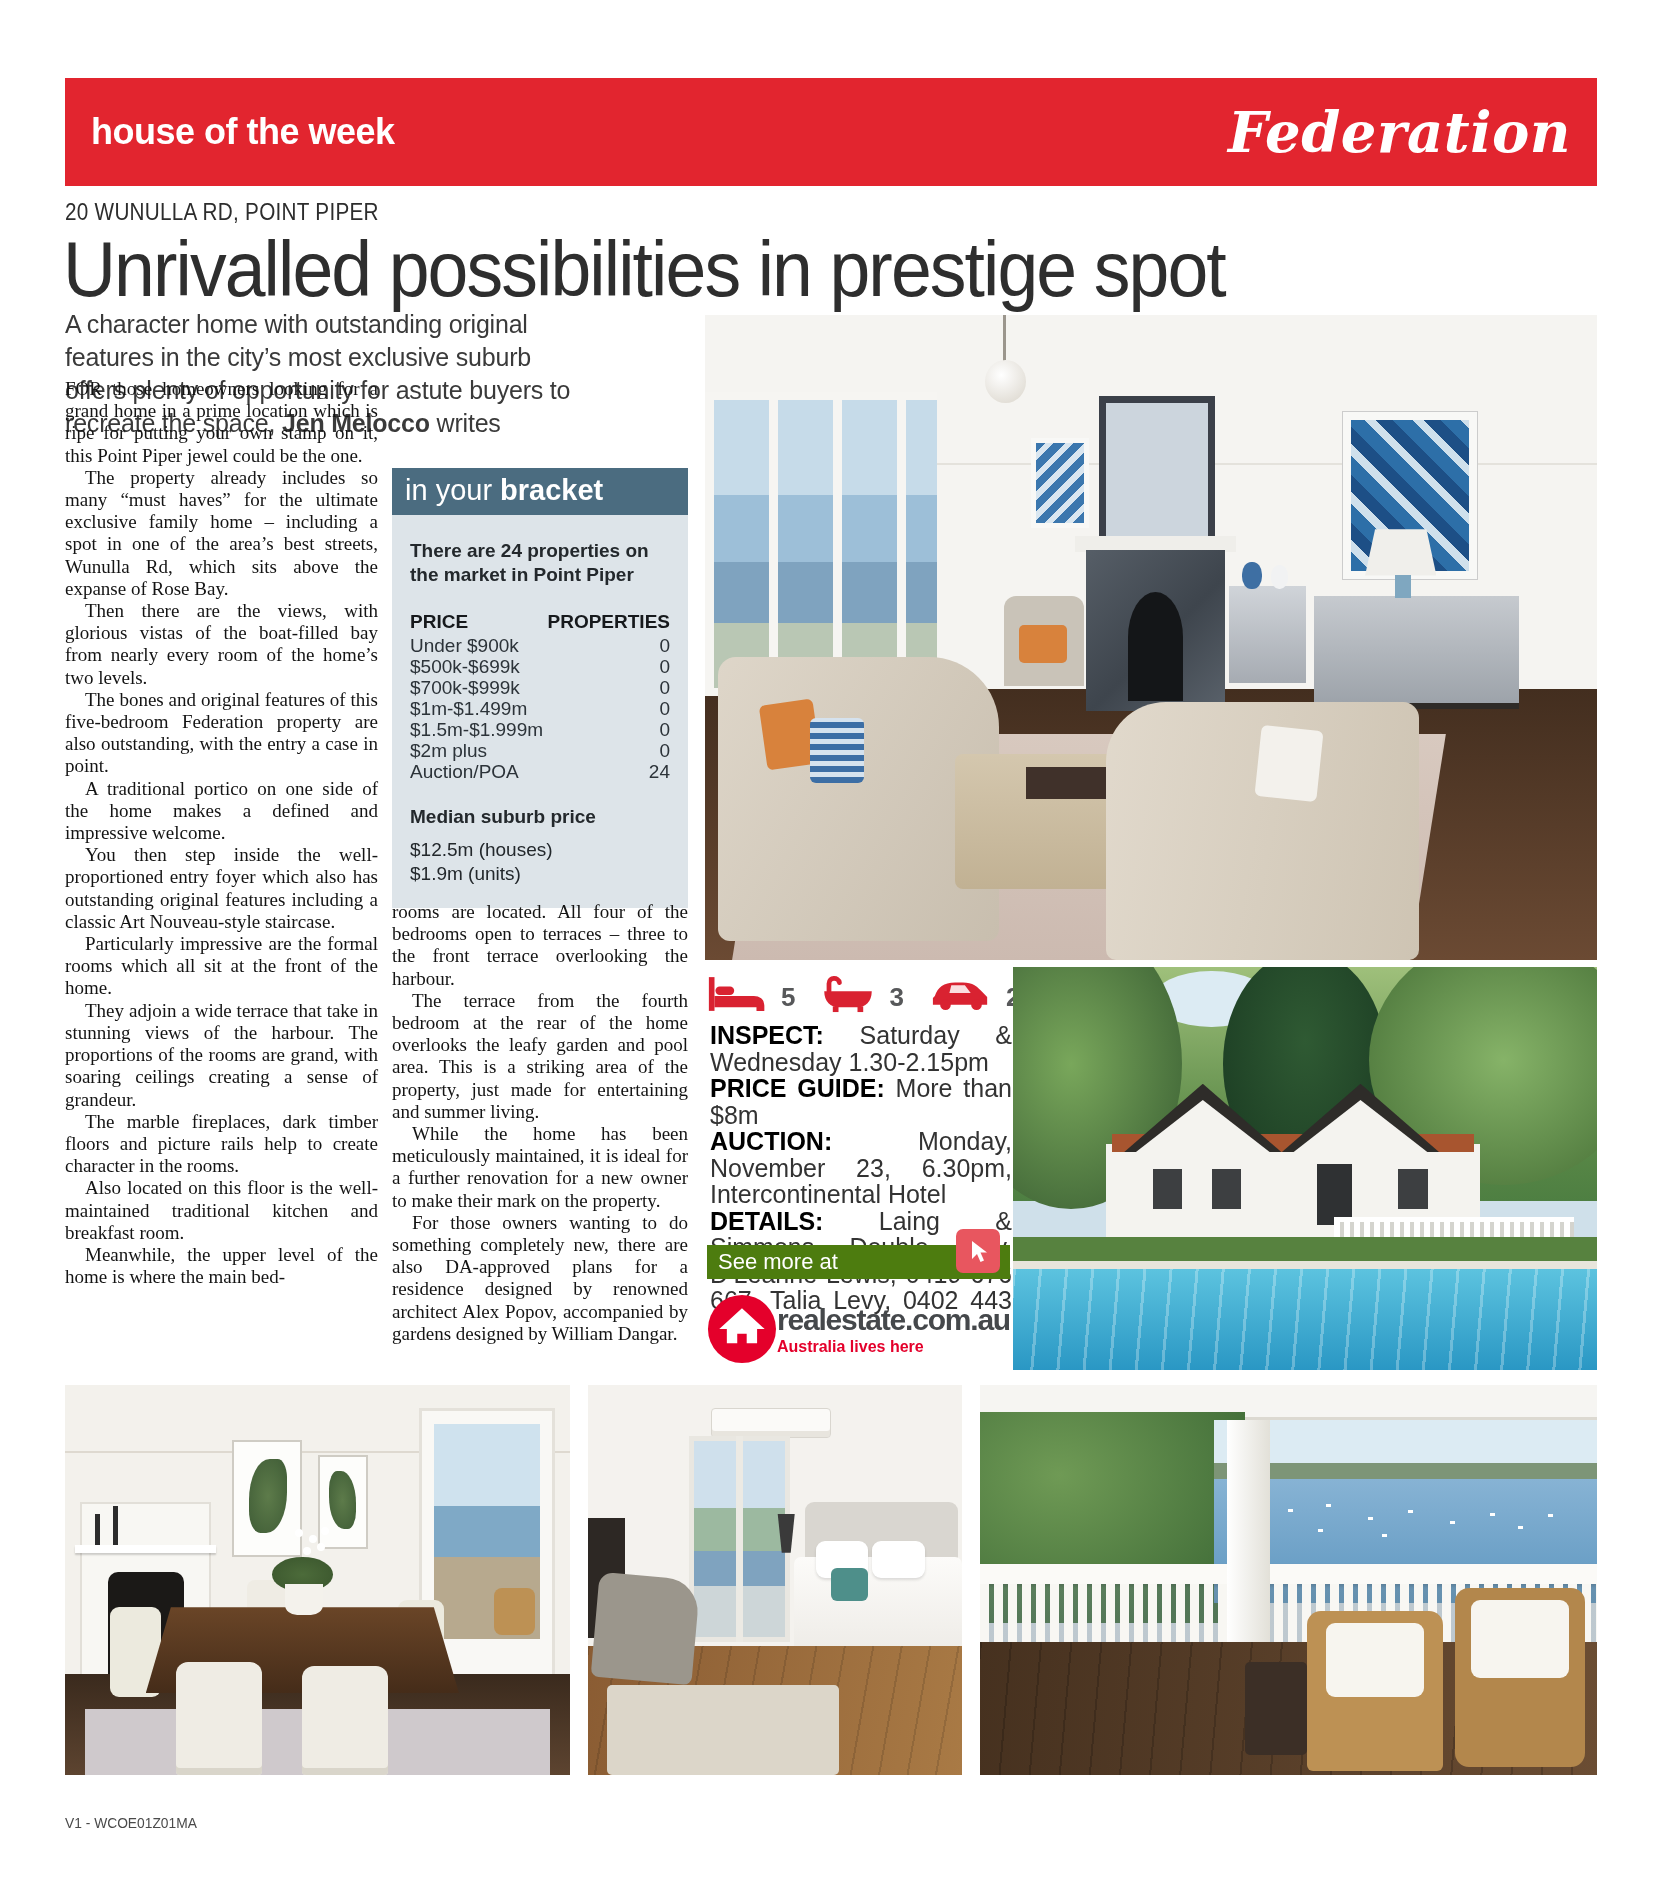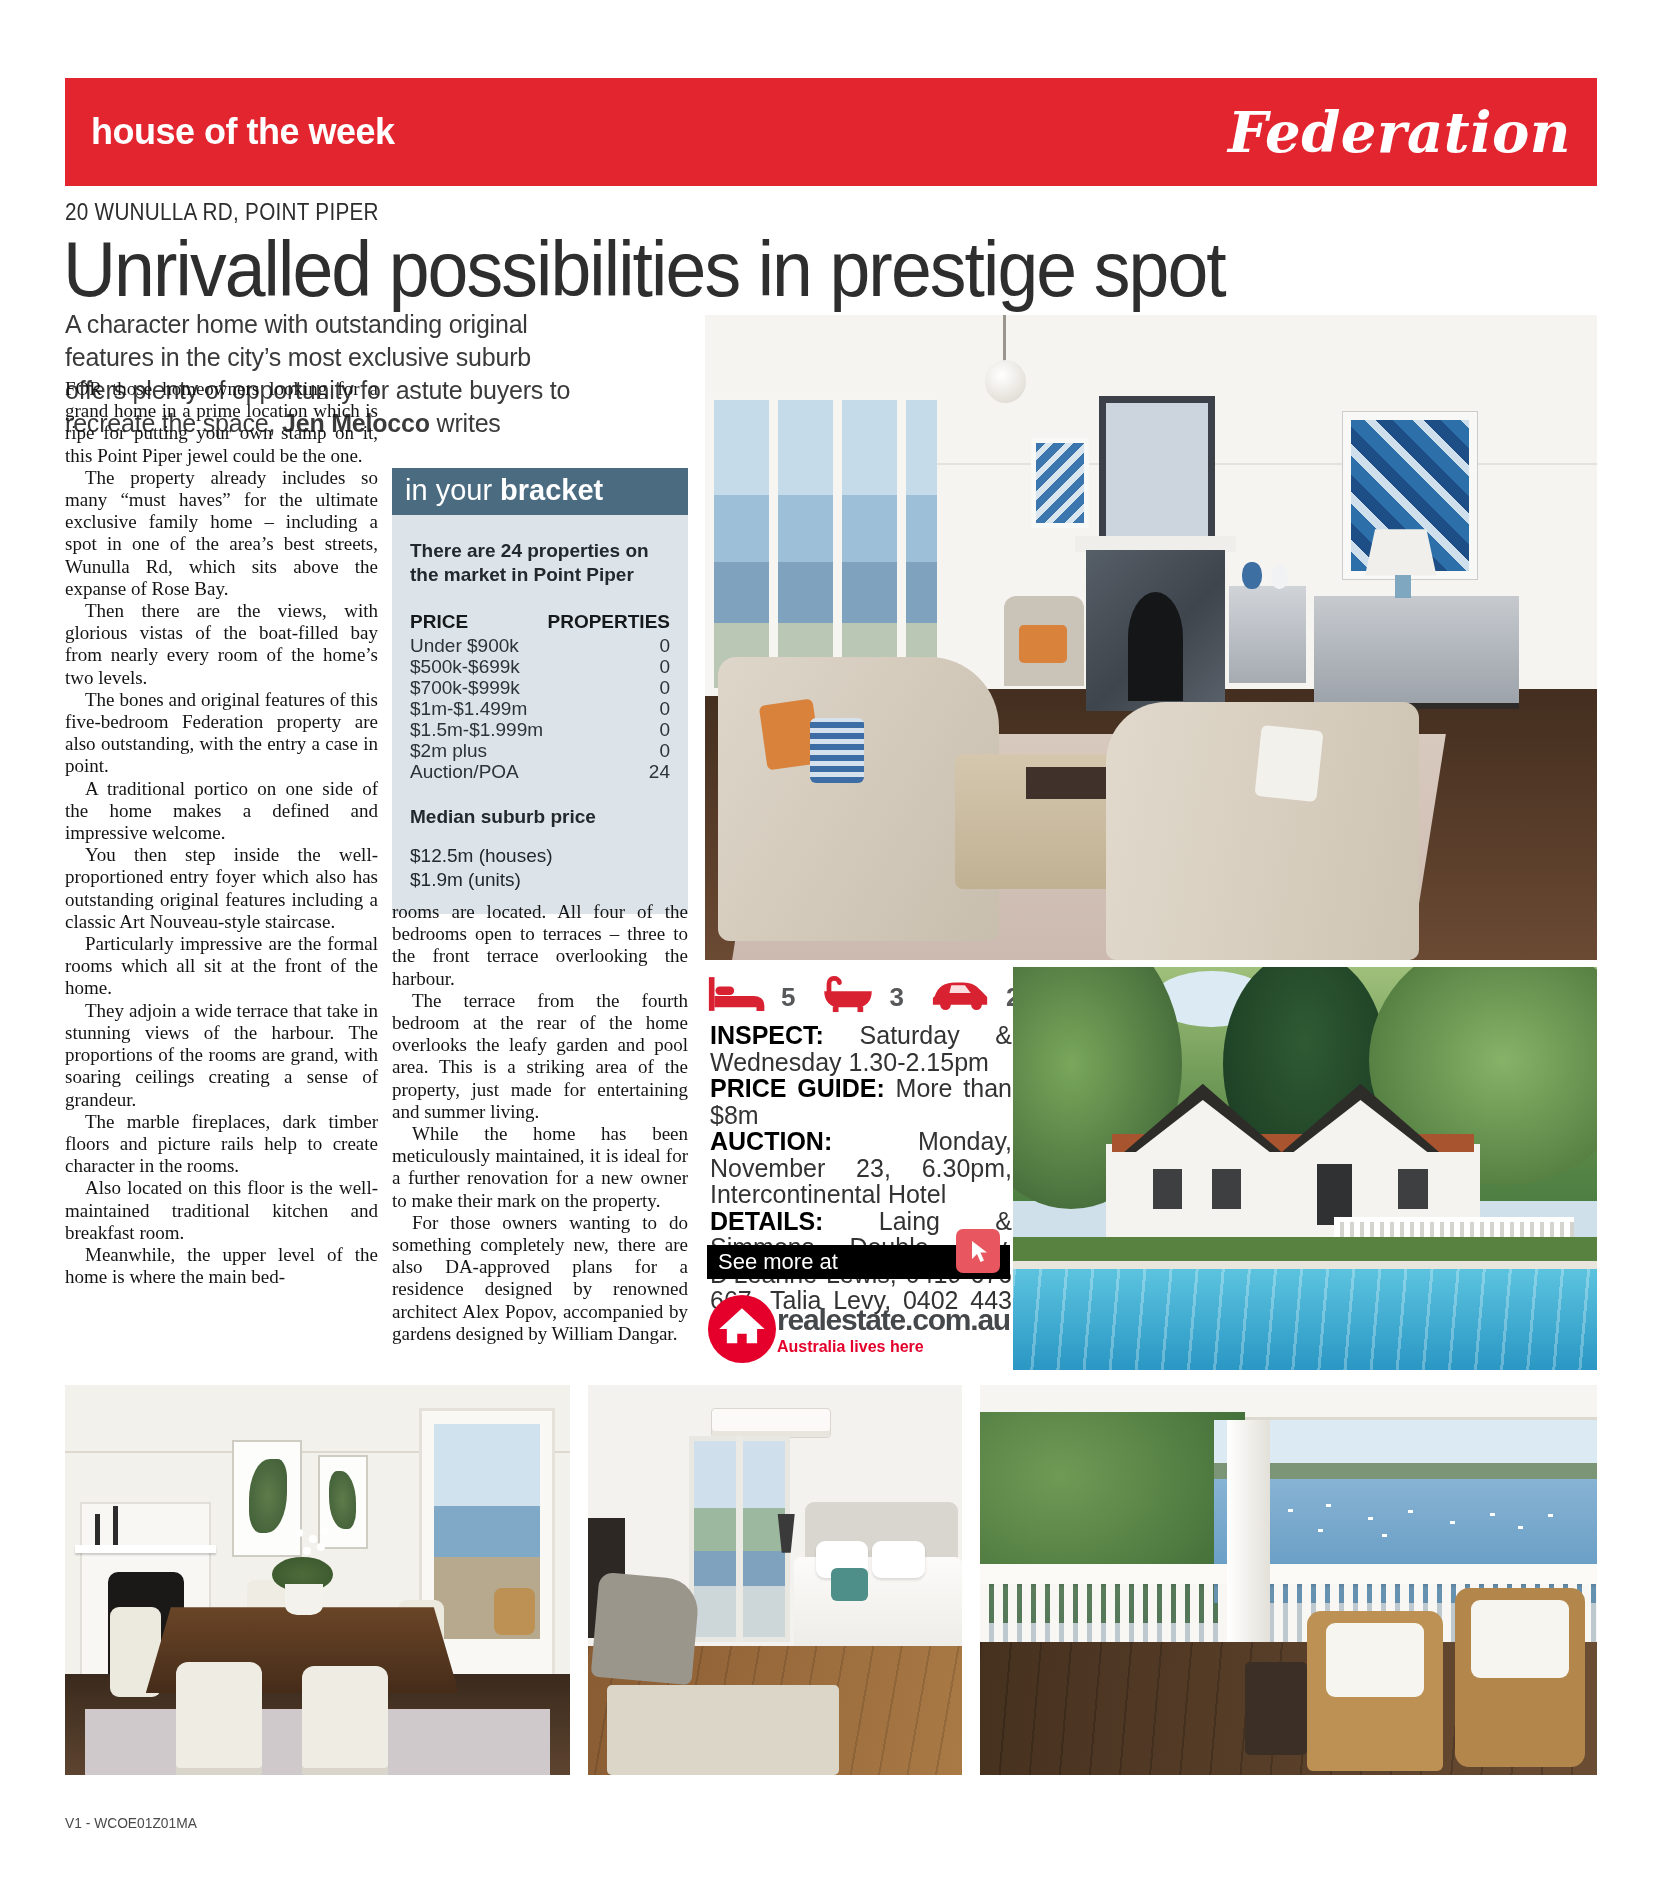--- a/index.html
+++ b/index.html
@@ -23,35 +23,35 @@
   .col-mid{left:392px;top:901px;width:296px;height:485px}
 
   
   .bracket{position:absolute;left:392px;top:468px;width:296px}
   .bracket-head{background:#4b6c80;color:#fff;font-size:29px;padding:6px 13px;height:47px}
   .bracket-head b{font-weight:bold}
   .bracket-body{background:#dde4e9;padding:20px 18px 22px;color:#23282c}
   .b-intro{margin:4px 0 24px;font-weight:bold;font-size:19px;line-height:24px}
   .b-row{display:flex;justify-content:space-between;font-size:19px;line-height:21px;color:#2c3339}
   .b-row.b-head{font-weight:bold;margin-bottom:3px;color:#16191c}
-  .b-median-title{margin:24px 0 16px;font-weight:bold;font-size:19px}
+  .b-median-title{margin:24px 0 10px;font-weight:bold;font-size:19px}
   .b-median{margin:0;font-size:19px;line-height:24px}
 
   
   .features{position:absolute;left:707px;top:972px;height:44px;display:flex;align-items:center;color:#57585a;font-weight:bold;font-size:26px}
   .features .num{margin:6px 26px 0 14px}
   .features svg{fill:#d92231}
 
   
   .details{position:absolute;left:710px;top:1022px;width:302px;font-size:25px;line-height:26.5px;color:#333;text-align:justify}
   .details p{margin:0}
   .details b{color:#000}
 
   
-  .see-more{position:absolute;left:707px;top:1245px;width:303px;height:34px;background:#000000;color:#fff;font-size:22px;display:flex;align-items:center;padding-left:11px}
+  .see-more{position:absolute;left:707px;top:1245px;width:303px;height:34px;background:#4d7c0f;color:#fff;font-size:22px;display:flex;align-items:center;padding-left:11px}
   .cursor-chip{position:absolute;right:10px;top:-16px;width:44px;height:44px;background:#e8565f;border-radius:7px;display:flex;align-items:center;justify-content:center}
   .rea-logo{position:absolute;left:707px;top:1286px;width:303px;height:86px;display:flex;align-items:center}
   .rea-text{margin-left:0}
   .rea-word{display:block;font-size:30px;font-weight:bold;color:#45484b;letter-spacing:-1.2px}
   .rea-tag{display:block;font-size:16px;font-weight:bold;color:#e4002b;margin-top:1px}
 
   
   .footer-code{position:absolute;left:65px;top:1814px;font-size:15px;color:#4a4a4a;transform:scaleX(.92);transform-origin:left}
   .footer-right{position:absolute;right:65px;top:1806px;display:flex;align-items:baseline;gap:38px}
   .footer-pub{font-size:20px;color:#2e2e2e}

